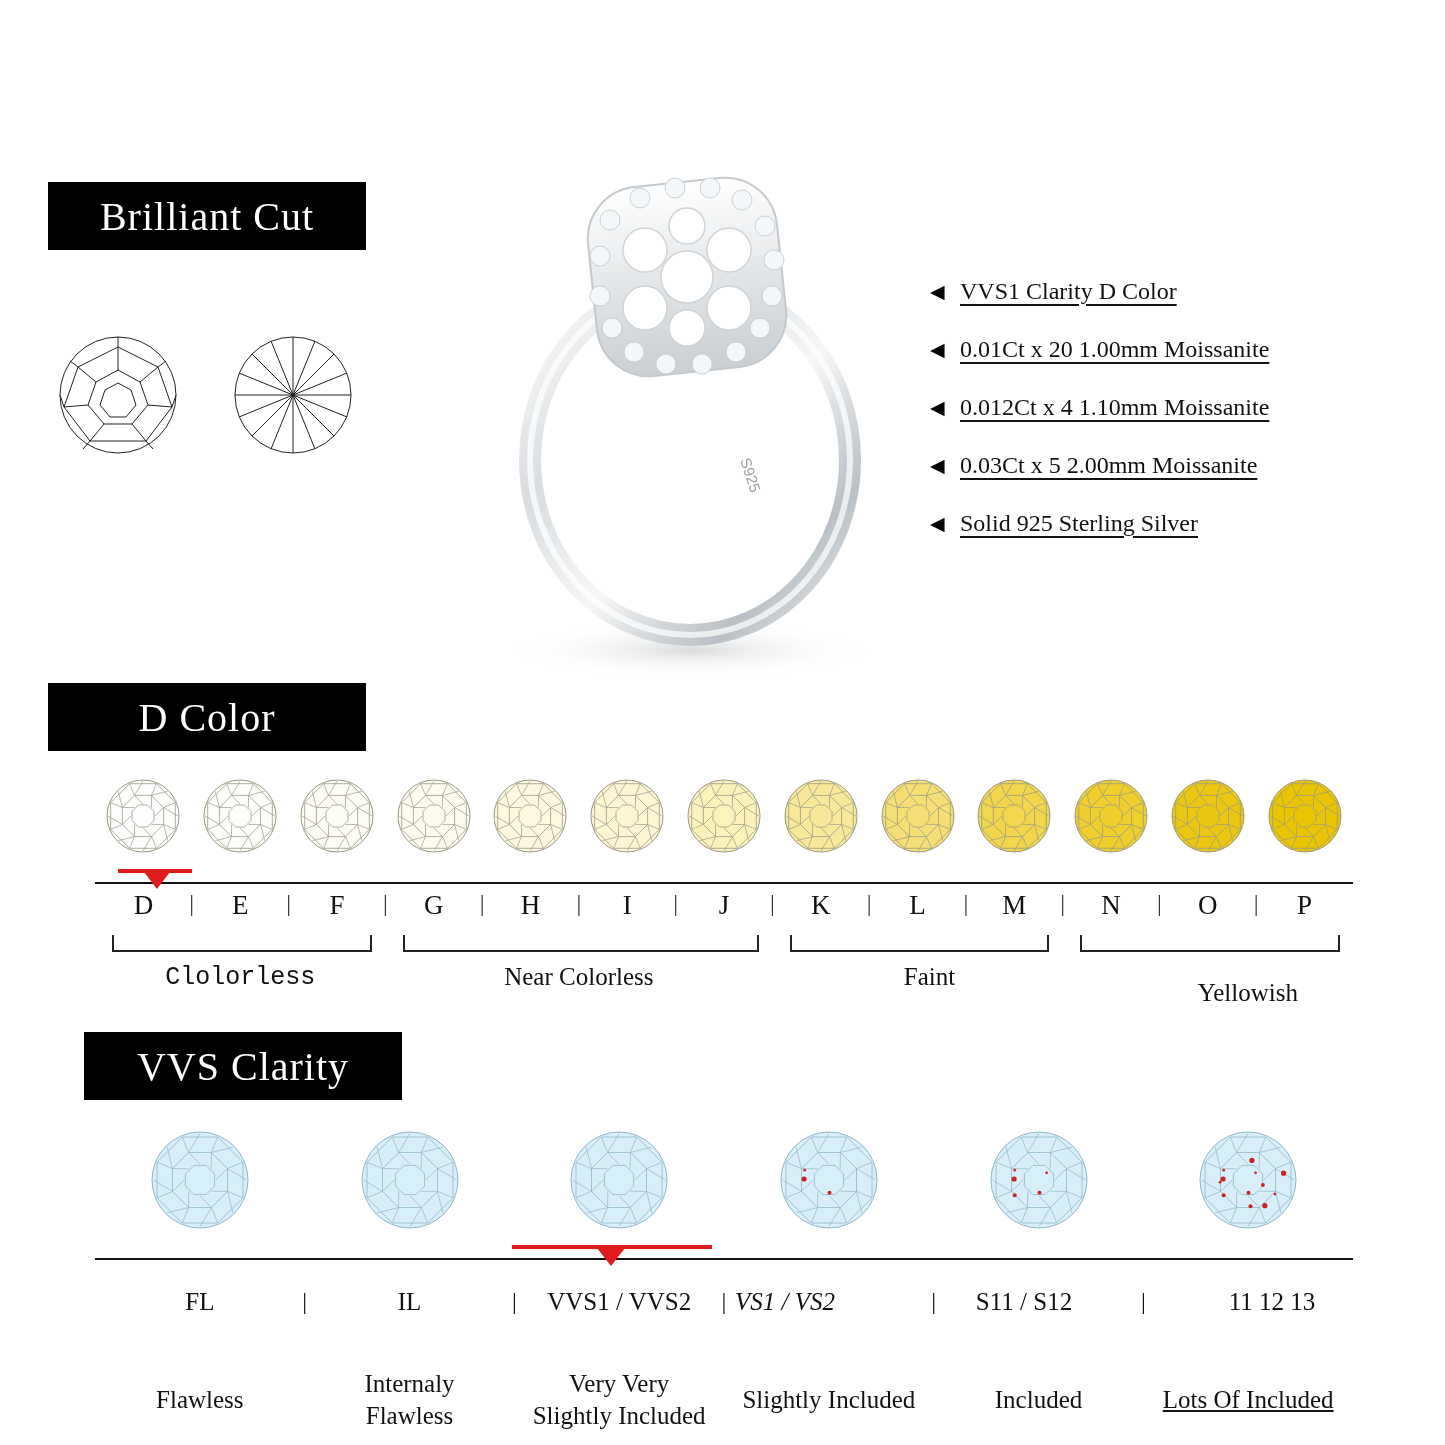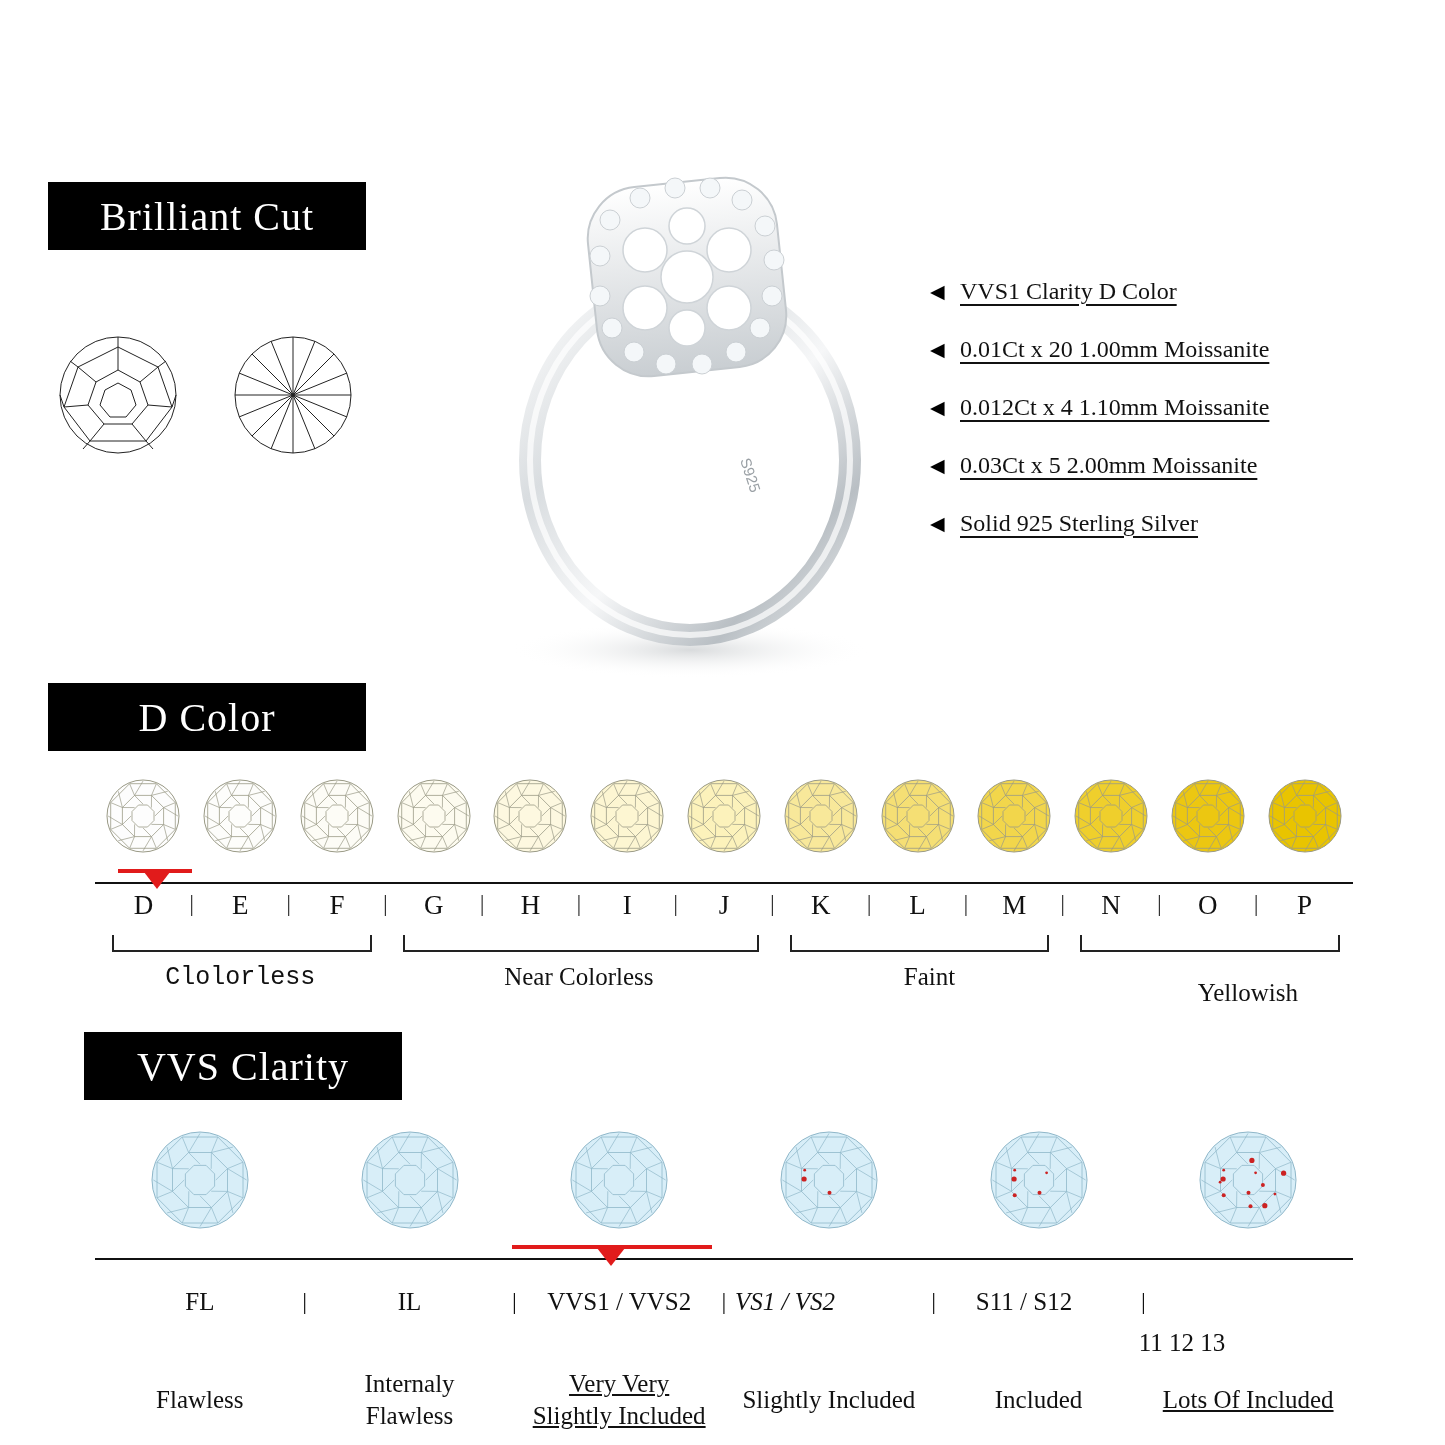--- a/index.html
+++ b/index.html
@@ -973,31 +973,31 @@
     <div class="clar-label" style="left: 199.833px;">FL</div>
     <div class="clar-sep" style="left: 304.667px;">|</div>
     <div class="clar-label" style="left: 409.5px;">IL</div>
     <div class="clar-sep" style="left: 514.333px;">|</div>
     <div class="clar-label" style="left: 619.167px;">VVS1 / VVS2</div>
     <div class="clar-sep" style="left: 724px;">|</div>
     <div class="clar-label" style="left: 785px; font-style: italic;">VS1 / VS2</div>
     <div class="clar-sep" style="left: 933.667px;">|</div>
     <div class="clar-label" style="left: 1004px; margin-left: 20px;">S11 / S12</div>
     <div class="clar-sep" style="left: 1143.33px;">|</div>
-    <div class="clar-label" style="left: 1182px; margin-top: 41px;">11 12 13</div>
+    <div class="clar-label" style="left: 1272px;">11 12 13</div>
   </div>
 <div id="clarity-descs" style="position: absolute; left: 0px; top: 1368px; width: 1445px; height: 70px;">
     <div class="clar-desc" style="left: 199.833px; top: 16px;">
       <div>Flawless</div>
     </div>
     <div class="clar-desc" style="left: 409.5px; top: 0px;">
       <div>Internaly</div>
       <div>Flawless</div>
     </div>
-    <div class="clar-desc" style="left: 619.167px; top: 0px; text-decoration: underline;">
+    <div class="clar-desc" style="left: 619.167px; top: 0px;">
       <div>Very Very</div>
       <div>Slightly Included</div>
     </div>
     <div class="clar-desc" style="left: 828.833px; top: 16px;">
       <div>Slightly Included</div>
     </div>
     <div class="clar-desc" style="left: 1038.5px; top: 16px;">
       <div>Included</div>
     </div>
     <div class="clar-desc" style="left: 1248.17px; top: 16px; text-decoration: underline;">

